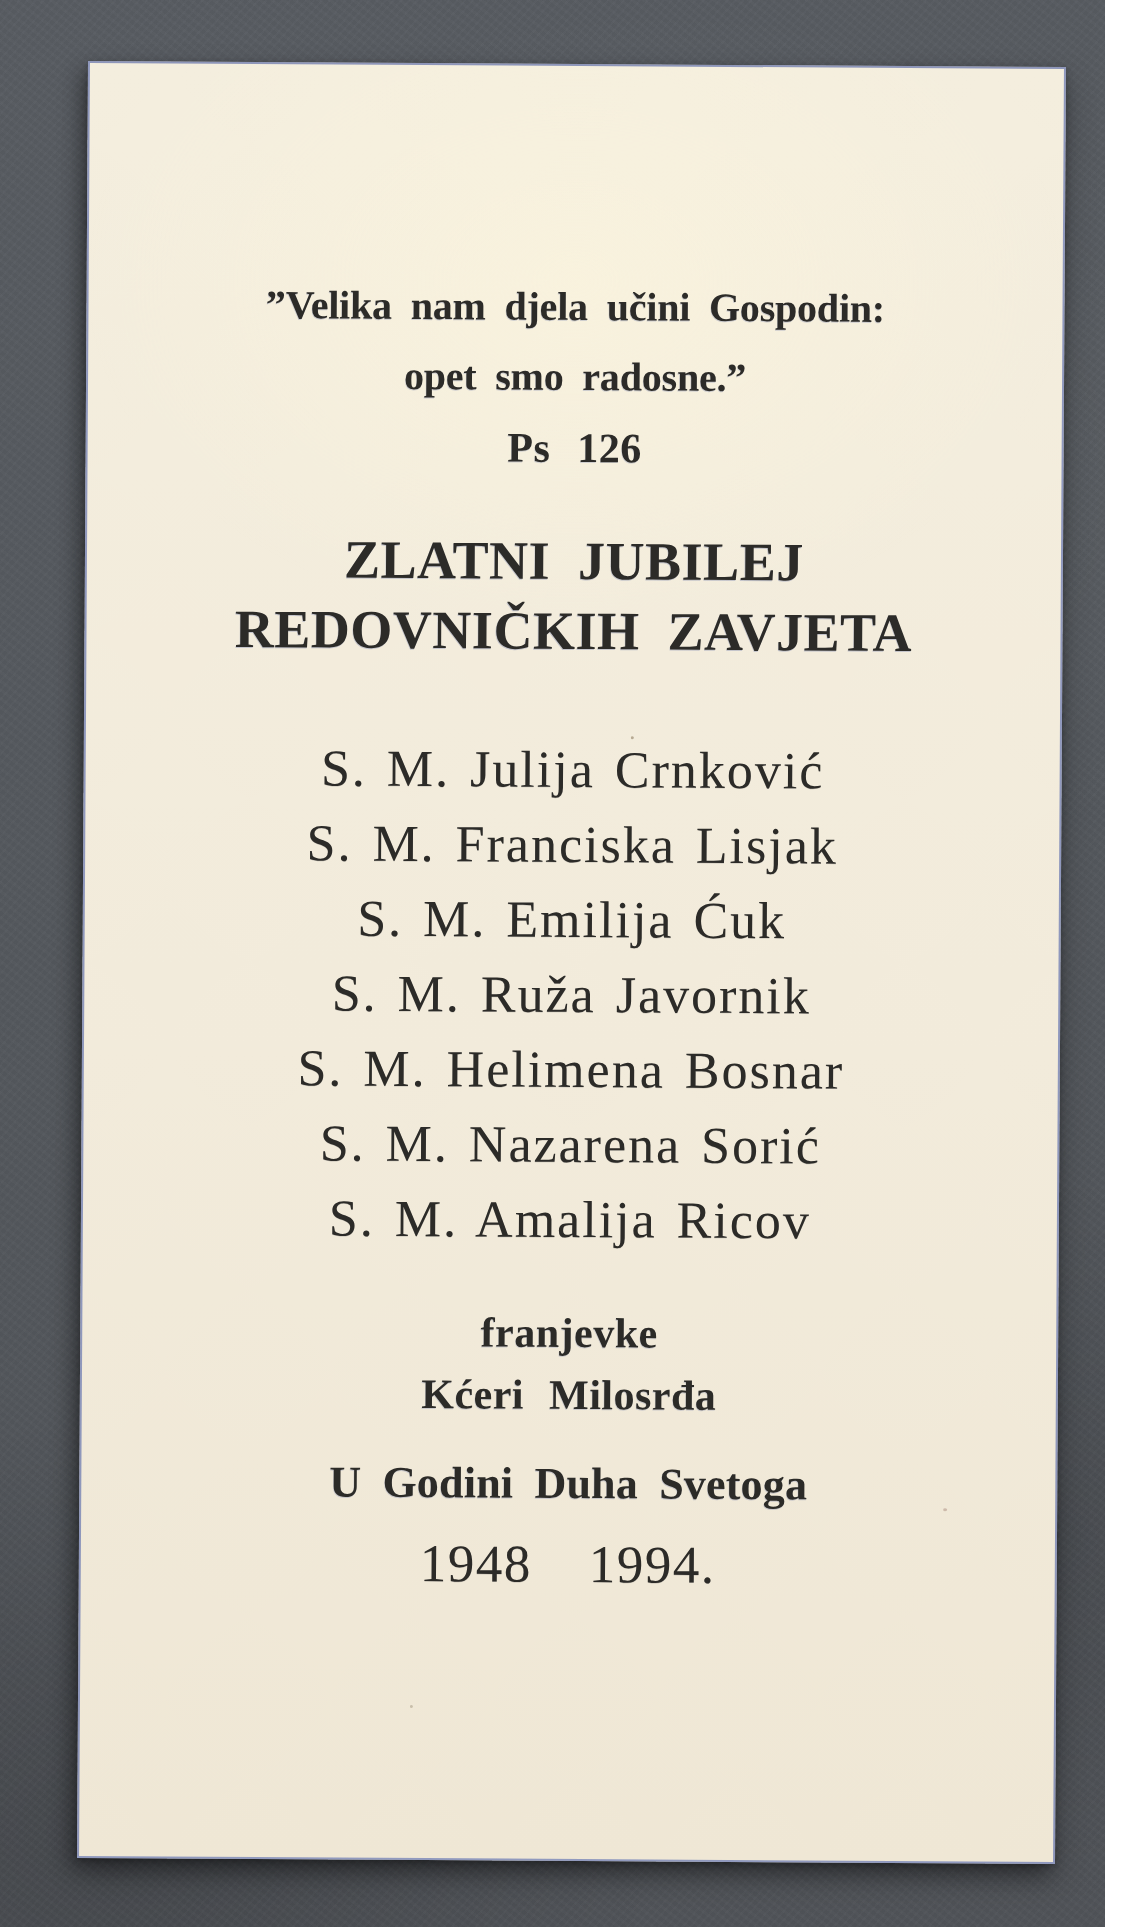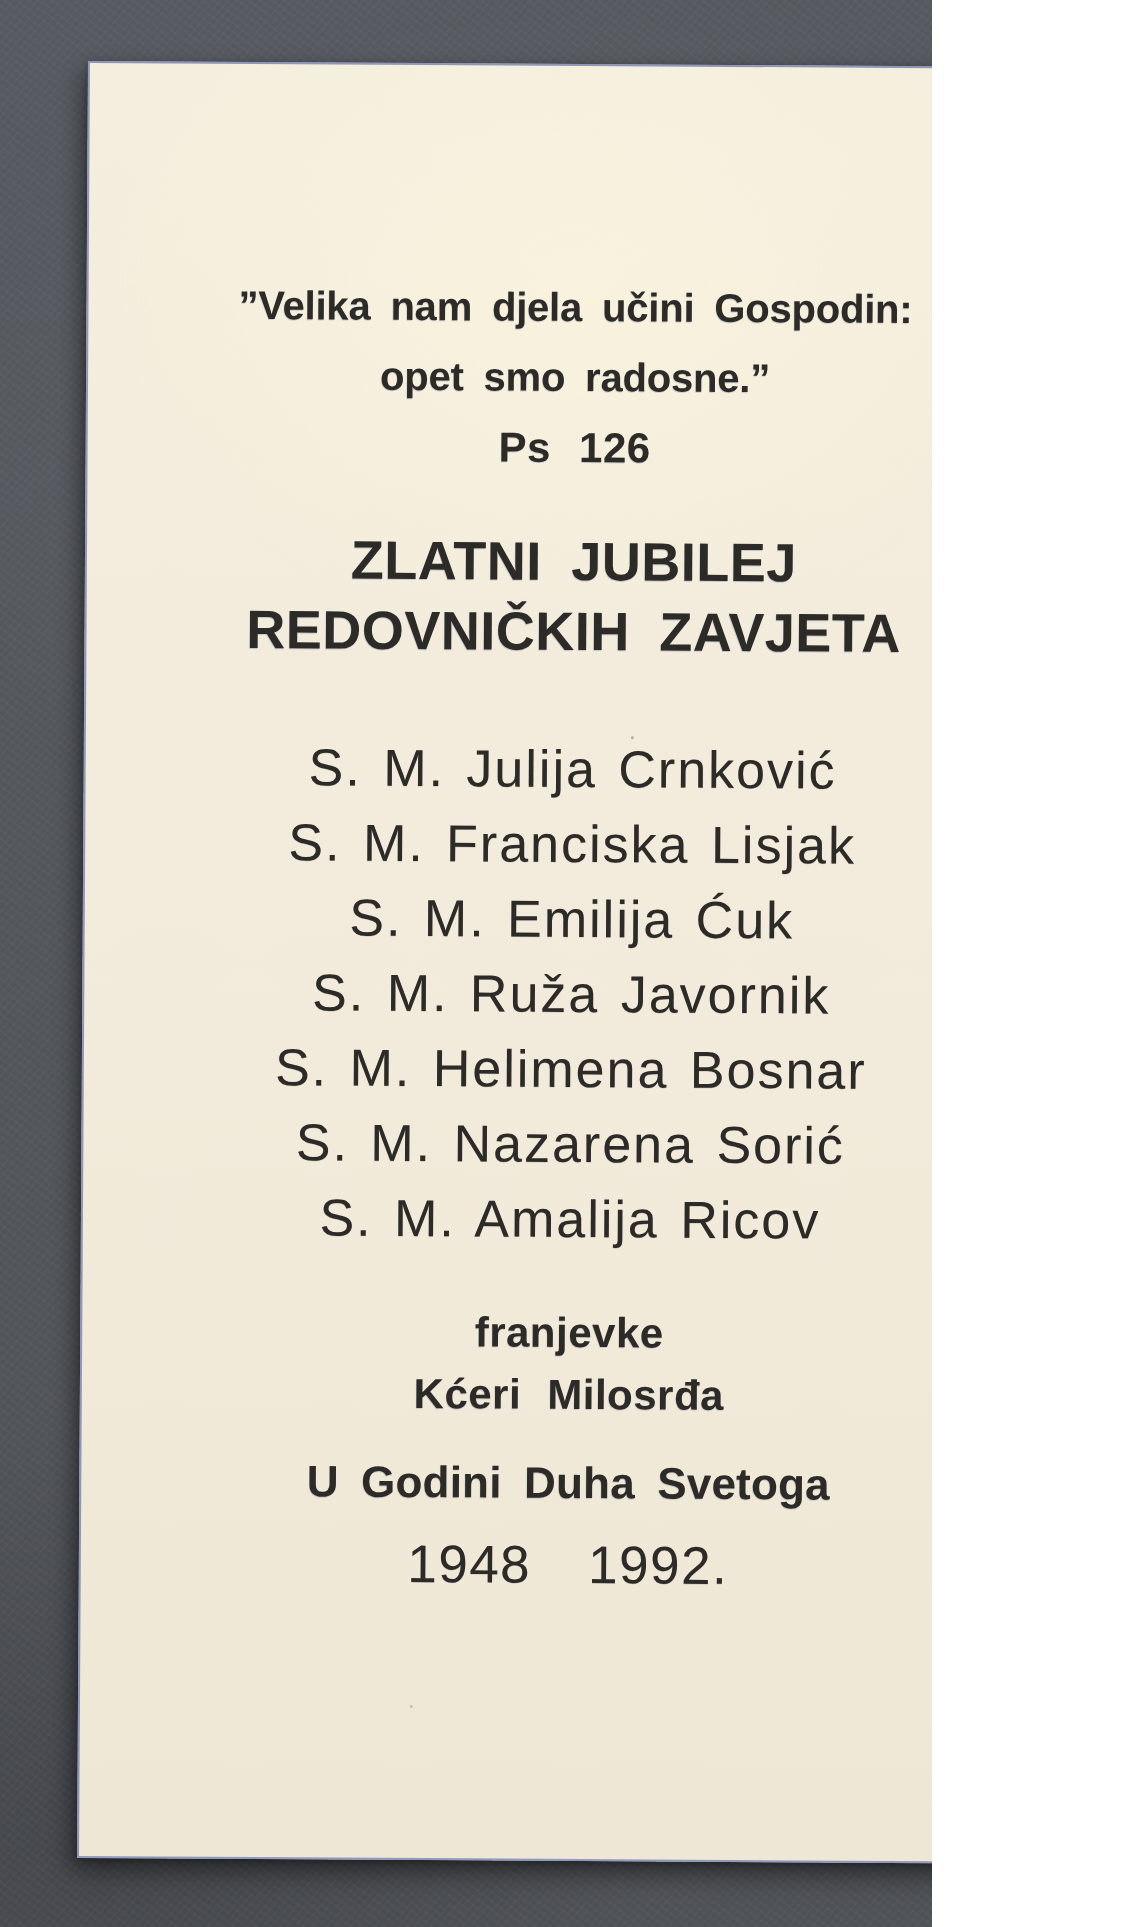--- a/index.html
+++ b/index.html
@@ -7,29 +7,30 @@
     padding: 0;
   }
   body {
     width: 1140px;
     height: 1927px;
     font-family: "Liberation Sans", "DejaVu Sans", sans-serif;
     overflow: hidden;
   }
   .scene {
     position: relative;
-    width: 932px;
+    width: 1105px;
     height: 1927px;
     background-color: #54585d;
     background-image:
       radial-gradient(ellipse 900px 700px at 60% 25%, rgba(255,255,255,0.05), rgba(255,255,255,0) 70%),
       radial-gradient(ellipse 800px 600px at 10% 95%, rgba(0,0,0,0.14), rgba(0,0,0,0) 70%),
       radial-gradient(ellipse 700px 500px at 95% 80%, rgba(0,0,0,0.10), rgba(0,0,0,0) 75%),
       linear-gradient(168deg, #585c62 0%, #54585d 45%, #505358 100%);
     overflow: hidden;
+    font-family: Liberation Serif, serif;
   }
   
   .scene::after {
     content: "";
     position: absolute;
     inset: 0;
     background-image:
       repeating-linear-gradient(37deg, rgba(255,255,255,0.012) 0 3px, rgba(0,0,0,0.012) 3px 7px),
       repeating-linear-gradient(-49deg, rgba(255,255,255,0.010) 0 2px, rgba(0,0,0,0.014) 2px 6px);
     pointer-events: none;
@@ -173,20 +174,20 @@
 
     <div class="block order">
       <div>franjevke</div>
       <div>Kćeri Milosrđa</div>
     </div>
 
     <div class="block occasion">U Godini Duha Svetoga</div>
 
     <div class="block years">
       <span class="year-start">1948</span>
-      <span class="year-end">1992.</span>
+      <span class="year-end">1994.</span>
     </div>
 
     <div class="speck speck-1"></div>
     <div class="speck speck-2"></div>
     <div class="speck speck-3"></div>
   </div>
 </div>
 
 </body></html>

